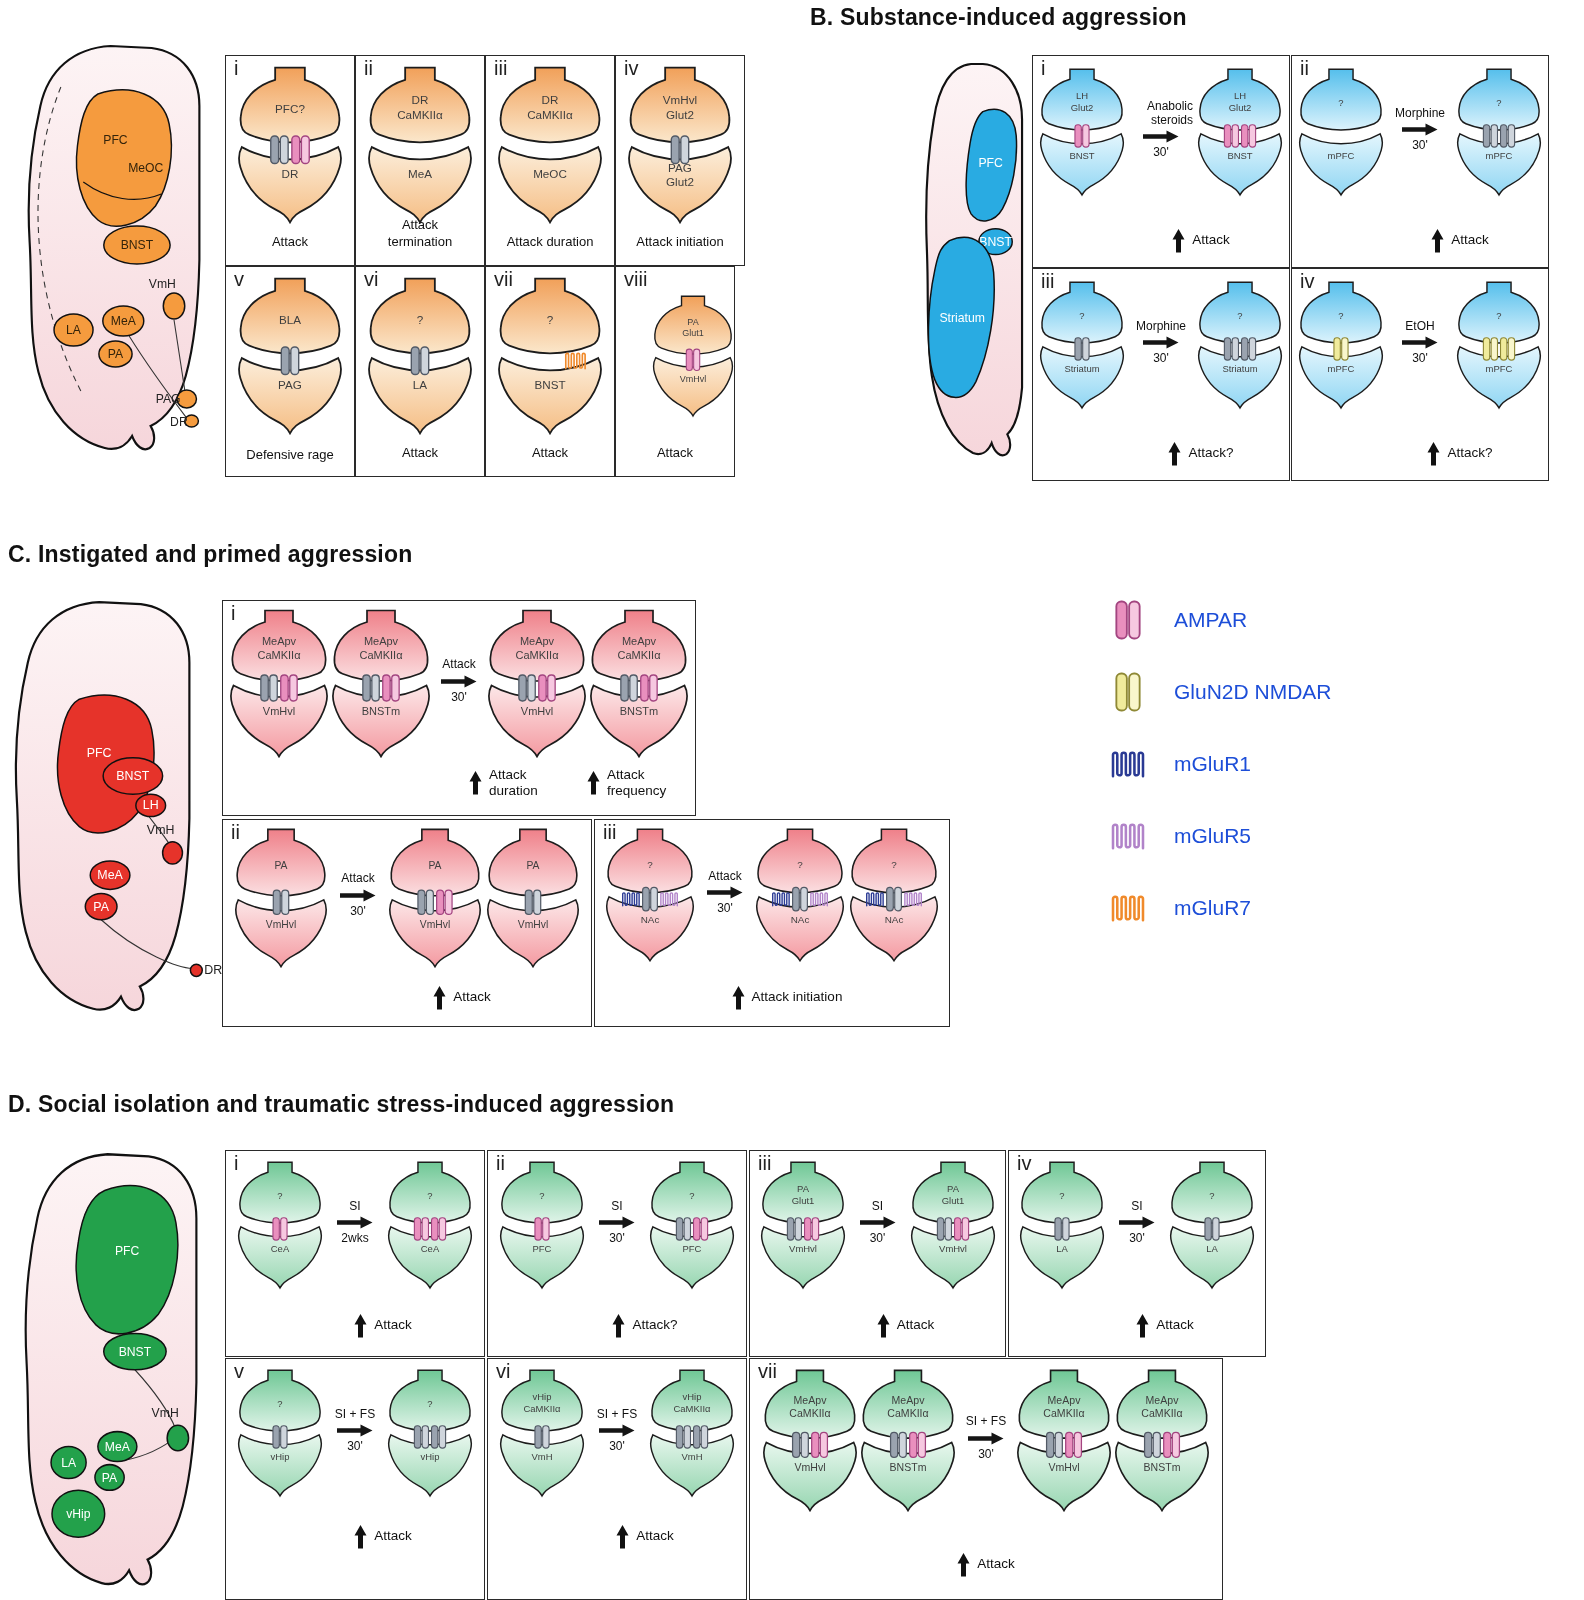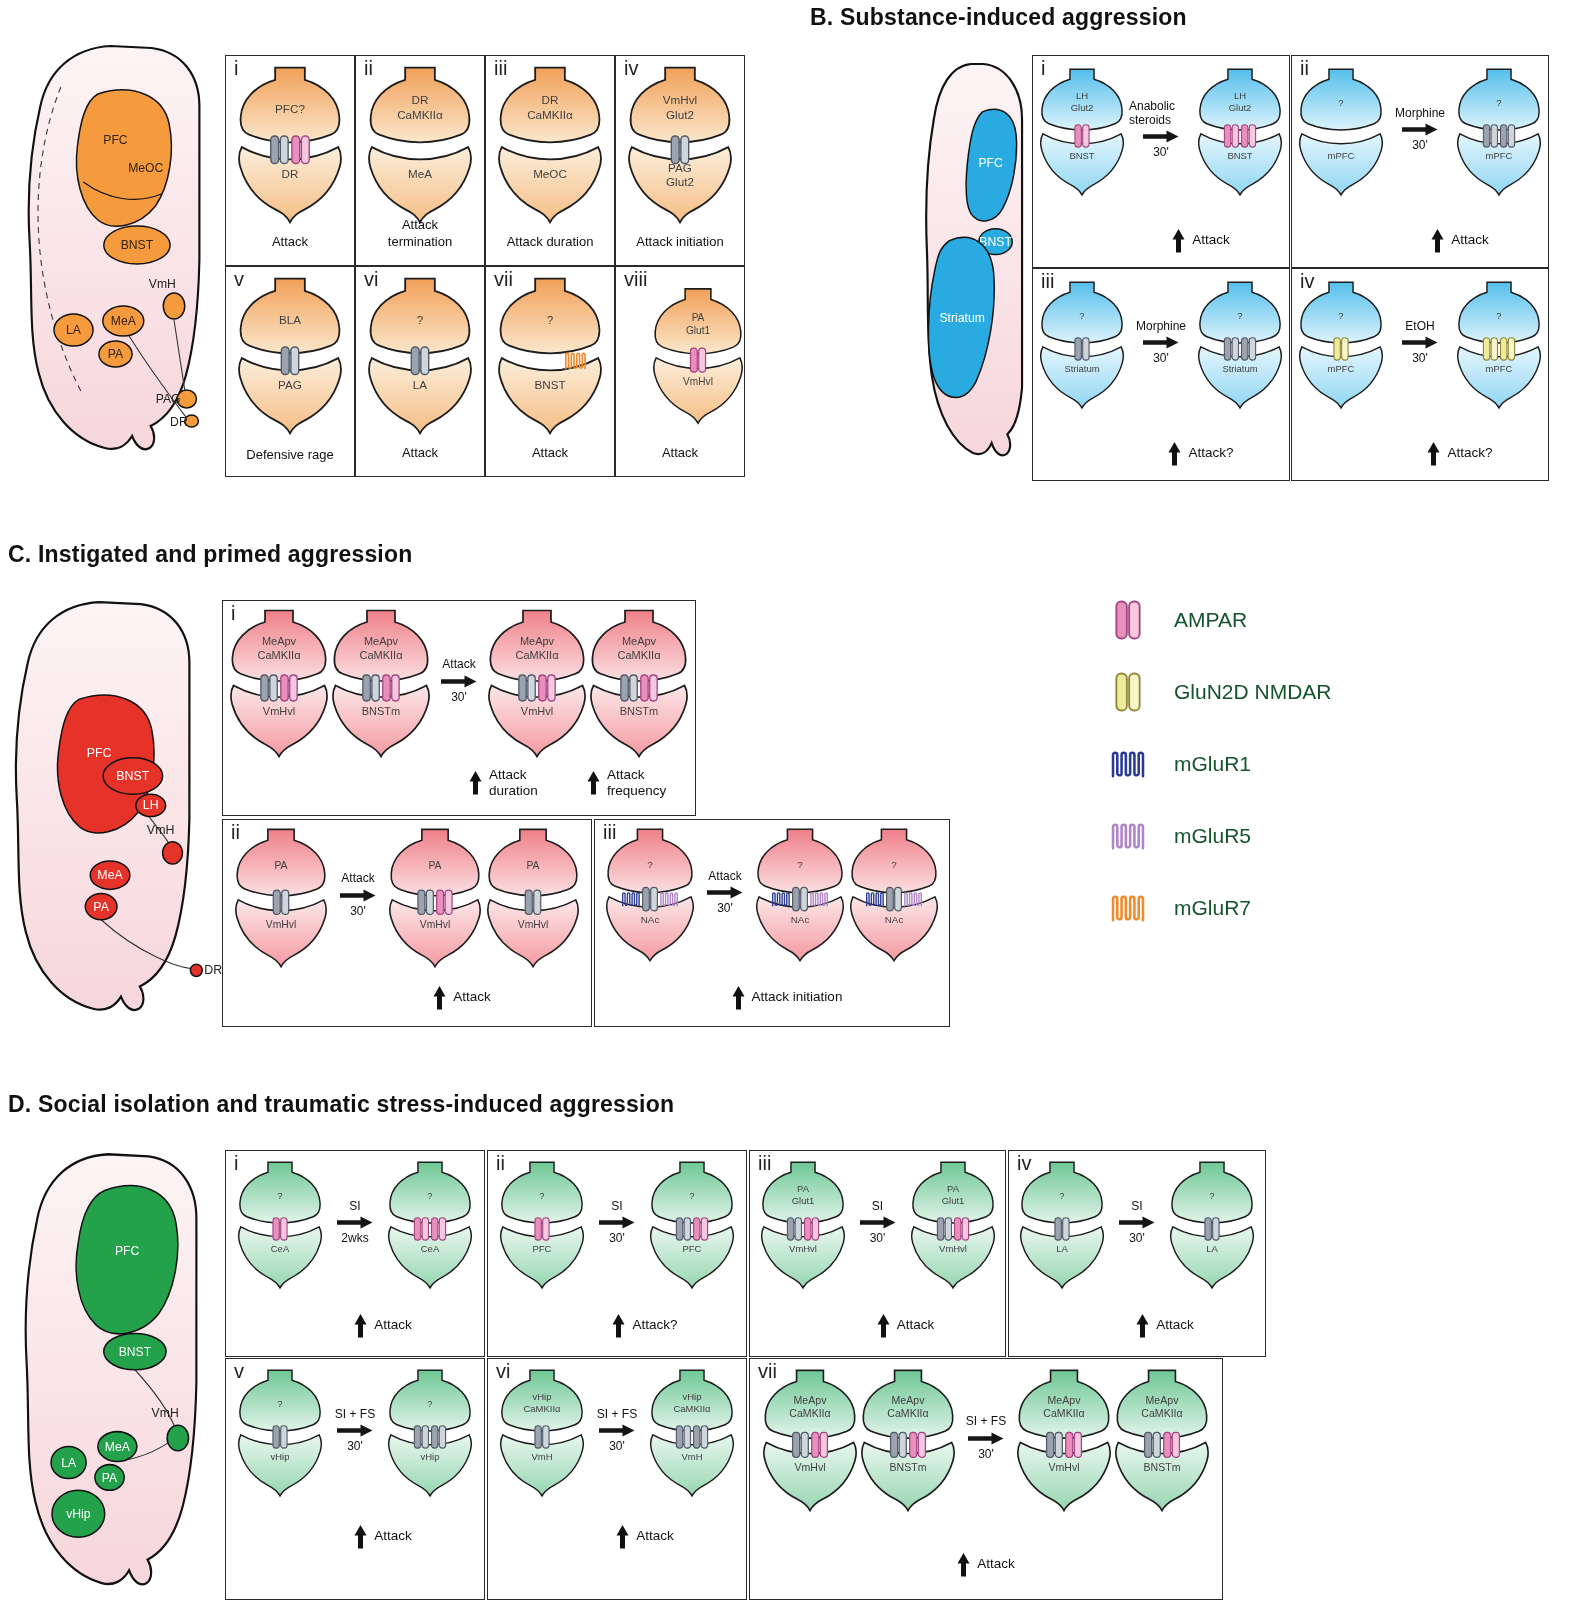--- a/index.html
+++ b/index.html
@@ -3,29 +3,29 @@
 <meta charset="utf-8">
 <style>
   *{box-sizing:border-box}
   body{margin:0;background:#fff;font-family:"Liberation Sans",sans-serif;color:#111;}
   #fig{position:relative;width:1584px;height:1600px;background:#fff;overflow:hidden;}
   .sec-title{position:absolute;margin:0;font-size:23px;font-weight:700;letter-spacing:.2px;color:#111;}
   .panel{position:absolute;border:1.6px solid #2a2a2a;background:#fff;}
   .numeral{position:absolute;top:1px;left:8px;font-size:20px;color:#222;}
   .items{display:flex;justify-content:center;align-items:flex-start;position:relative;}
   .transition{display:flex;flex-direction:column;align-items:center;justify-content:center;font-size:12px;line-height:1.15;color:#111;}
-  .t-top{max-width:66px;text-align:left;margin-bottom:3px;}
+  .t-top{max-width:66px;text-align:right;margin-bottom:3px;}
   .t-bottom{margin-top:3px;}
   .captions{position:absolute;left:0;right:0;display:flex;align-items:center;}
   .caption{display:flex;align-items:center;gap:7px;font-size:13.5px;}
   .cap-text{text-align:left;line-height:1.2;}
   .capA{font-size:13px;text-align:center;line-height:1.3;max-width:92px;margin:0 auto;}
   #legend{position:absolute;}
   .legend-row{display:flex;align-items:center;gap:14px;margin-bottom:26px;}
-  .legend-label{font-size:21px;color:#14532d;}
+  .legend-label{font-size:21px;color:#1d4ed8;}
   svg{display:block;}
   .items svg{display:inline-block;}
   svg text{font-family:"Liberation Sans",sans-serif;}
   .syn-label{font-size:11px;fill:#3f3f3f;}
   .brain-label{font-size:12.5px;}
 </style>
 </head>
 <body>
 
 <div id="fig">
@@ -258,21 +258,21 @@
           <text x="50" y="106" text-anchor="middle" class="syn-label">BNST</text>
           <g transform="translate(74,79) scale(0.62)">
             <path d="M-14.700000000000001,12 L-14.700000000000001,-9 A2.1,2.1 0 0 1 -10.5,-9 L-10.5,9 A2.1,2.1 0 0 0 -6.3,9 L-6.3,-9 A2.1,2.1 0 0 1 -2.0999999999999996,-9 L-2.0999999999999996,9 A2.1,2.1 0 0 0 2.1000000000000005,9 L2.1000000000000005,-9 A2.1,2.1 0 0 1 6.300000000000001,-9 L6.300000000000001,9 A2.1,2.1 0 0 0 10.5,9 L10.5,-9 A2.1,2.1 0 0 1 14.7,-9 L14.7,12" fill="none" stroke="#F08A2B" stroke-width="2.5" stroke-linecap="round" stroke-linejoin="round"></path>
           </g>
         </svg>
       </div>
       <div class="captions" style="bottom: 14px; justify-content: center; gap: 30px;">
         <div class="capA">Attack</div>
       </div>
     </div>
-    <div class="panel" style="left: 615px; top: 266px; width: 130px; height: 211px; padding-left: 36px;">
+    <div class="panel" style="left: 615px; top: 266px; width: 120px; height: 211px; padding-left: 36px;">
       <div class="numeral">viii</div>
       <div class="items" style="padding-top: 10px; gap: 4px;">
         <svg viewBox="0 0 100 150" width="106" height="159">
           <path d="M36,1.5 H64 V13 C82.5,18.5 95.5,32 96.5,48 C97.3,57 94.5,62.5 88.5,64.8 C76.5,69.6 63,72 50,72 C37,72 23.5,69.6 11.5,64.8 C5.5,62.5 2.7,57 3.5,48 C4.5,32 17.5,18.5 36,13 Z" fill="url(#grad-A-pre)" stroke="#1c1c1c" stroke-width="1.7"></path>
           <path d="M4.5,76.5 C19,84.5 33.5,88 50,88 C66.5,88 81,84.5 95.5,76.5 C98.5,82 98.8,88.5 96.8,95.5 C91.5,113.5 79,127.5 63.5,135.5 C57.5,138.5 53.5,141 50,147.5 C46.5,141 42.5,138.5 36.5,135.5 C21,127.5 8.5,113.5 3.2,95.5 C1.2,88.5 1.5,82 4.5,76.5 Z" fill="url(#grad-A-post)" stroke="#1c1c1c" stroke-width="1.7"></path>
           <text x="50" y="36" text-anchor="middle" class="syn-label">PA</text>
           <text x="50" y="50" text-anchor="middle" class="syn-label">Glut1</text>
           <text x="50" y="106" text-anchor="middle" class="syn-label">VmHvl</text>
           <g transform="translate(50,79) scale(1)">
             <rect x="-8.2" y="-13" width="7.4" height="26" rx="3.4" fill="#E98FBE" stroke="#A34580" stroke-width="1.3"></rect>

